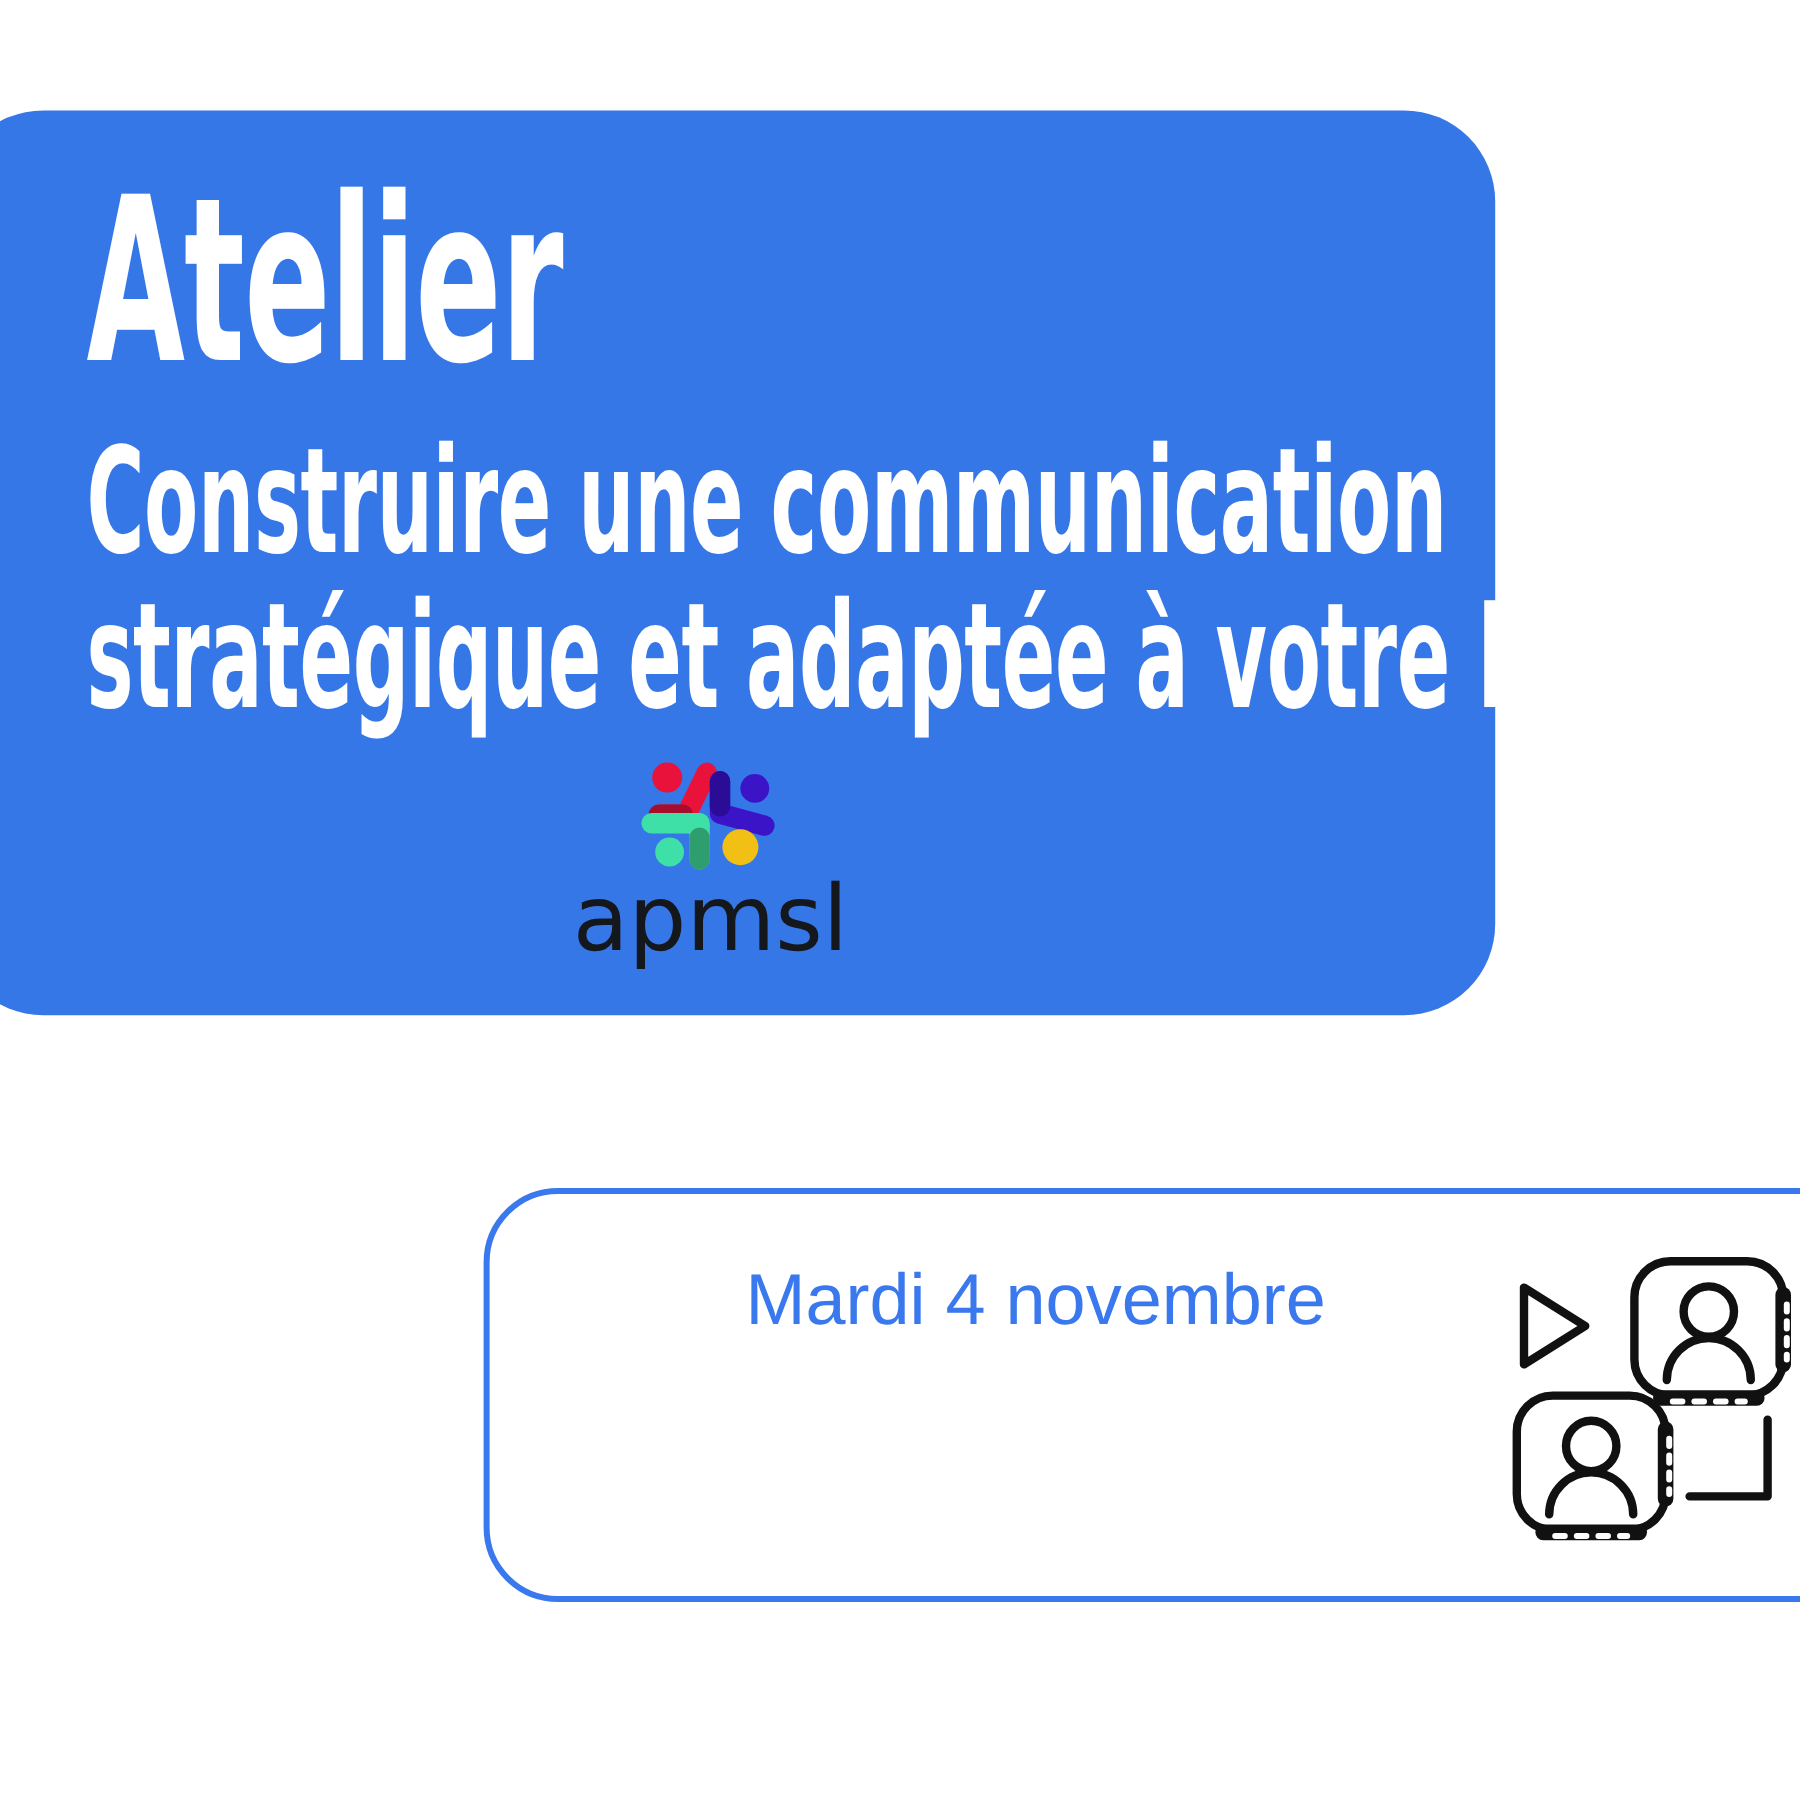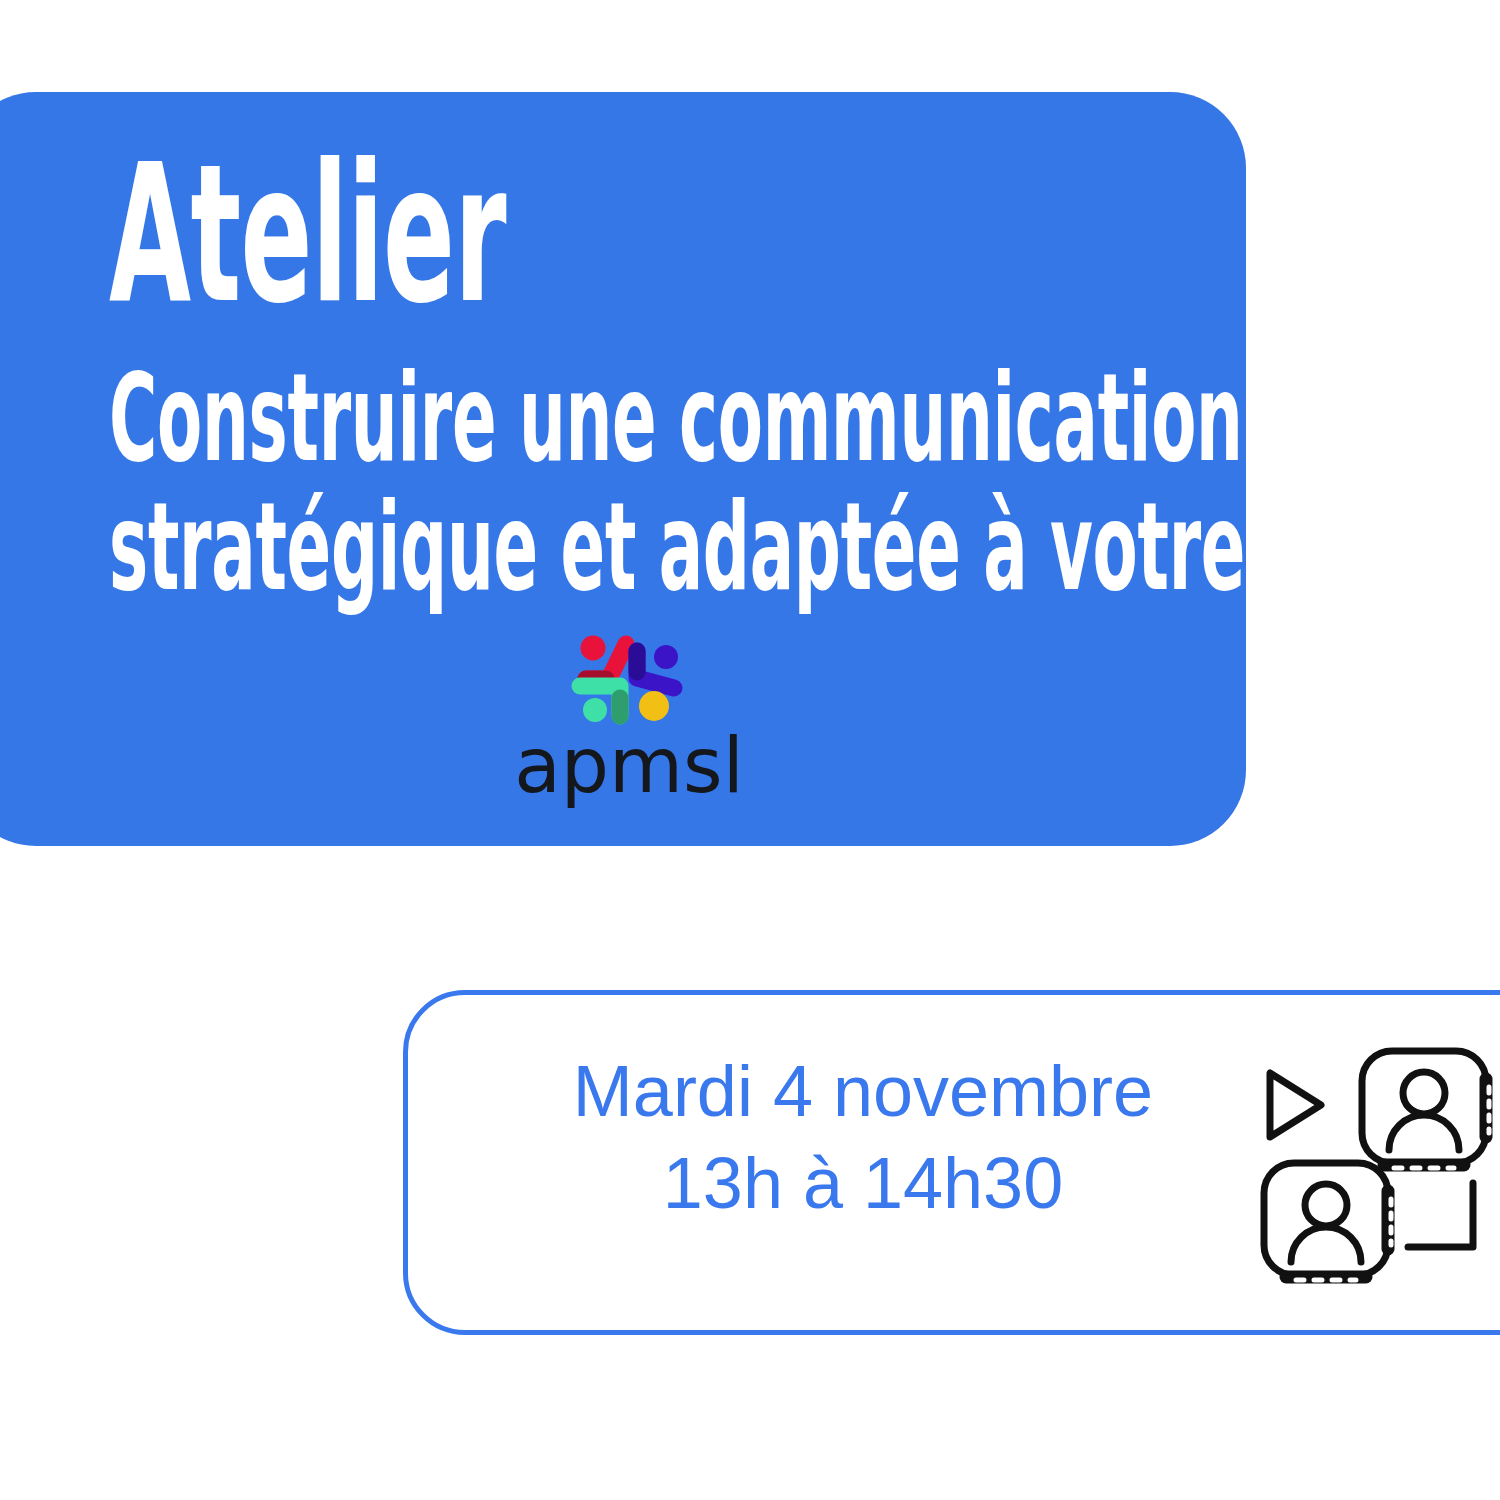--- a/index.html
+++ b/index.html
@@ -26,21 +26,20 @@
     border-radius: 76px;
     box-sizing: border-box;
   }
 
   .hero-inner {
     position: absolute;
     left: 112px;
     top: 0;
     right: 0;
     bottom: 0;
-    margin-left: 37px;
   }
 
   .title {
     position: absolute;
     left: 0;
     top: 48px;
     color: #ffffff;
     font-family: "Liberation Sans Narrow", "DejaVu Sans Condensed", "Liberation Sans", sans-serif;
     font-weight: 700;
     font-size: 190px;
@@ -108,21 +107,21 @@
 
   .date-text {
     position: absolute;
     left: 60px;
     top: 50px;
     width: 790px;
     text-align: center;
     color: #3A78EE;
     font-family: "Liberation Sans", sans-serif;
     font-weight: 400;
-    font-size: 72px;
+    font-size: 60px;
     line-height: 1.28;
     white-space: nowrap;
   }
   .date-line { display: block; }
 
   
   .meet-icon {
     position: absolute;
     left: 850px;
     top: 42px;
@@ -163,21 +162,20 @@
       <span class="logo-word">apmsl</span>
     </div>
 
   </div>
 </div>
 
 <div class="date-card">
 
   <div class="date-text">
     <span class="date-line">Mardi 4 novembre</span>
-    <span class="date-line">13h à 14h30</span>
   </div>
 
   <svg class="meet-icon" viewBox="0 0 265 265">
     <g fill="none" stroke="#111111" stroke-width="7" stroke-linecap="round" stroke-linejoin="round">
 
       <path d="M12 36 L12 100 L63 68 Z"></path>
 
       <rect x="104" y="14" width="124" height="112" rx="30" ry="30"></rect>
       <circle cx="166" cy="56" r="21"></circle>
       <path d="M131 113 a35 35 0 0 1 70 0"></path>

